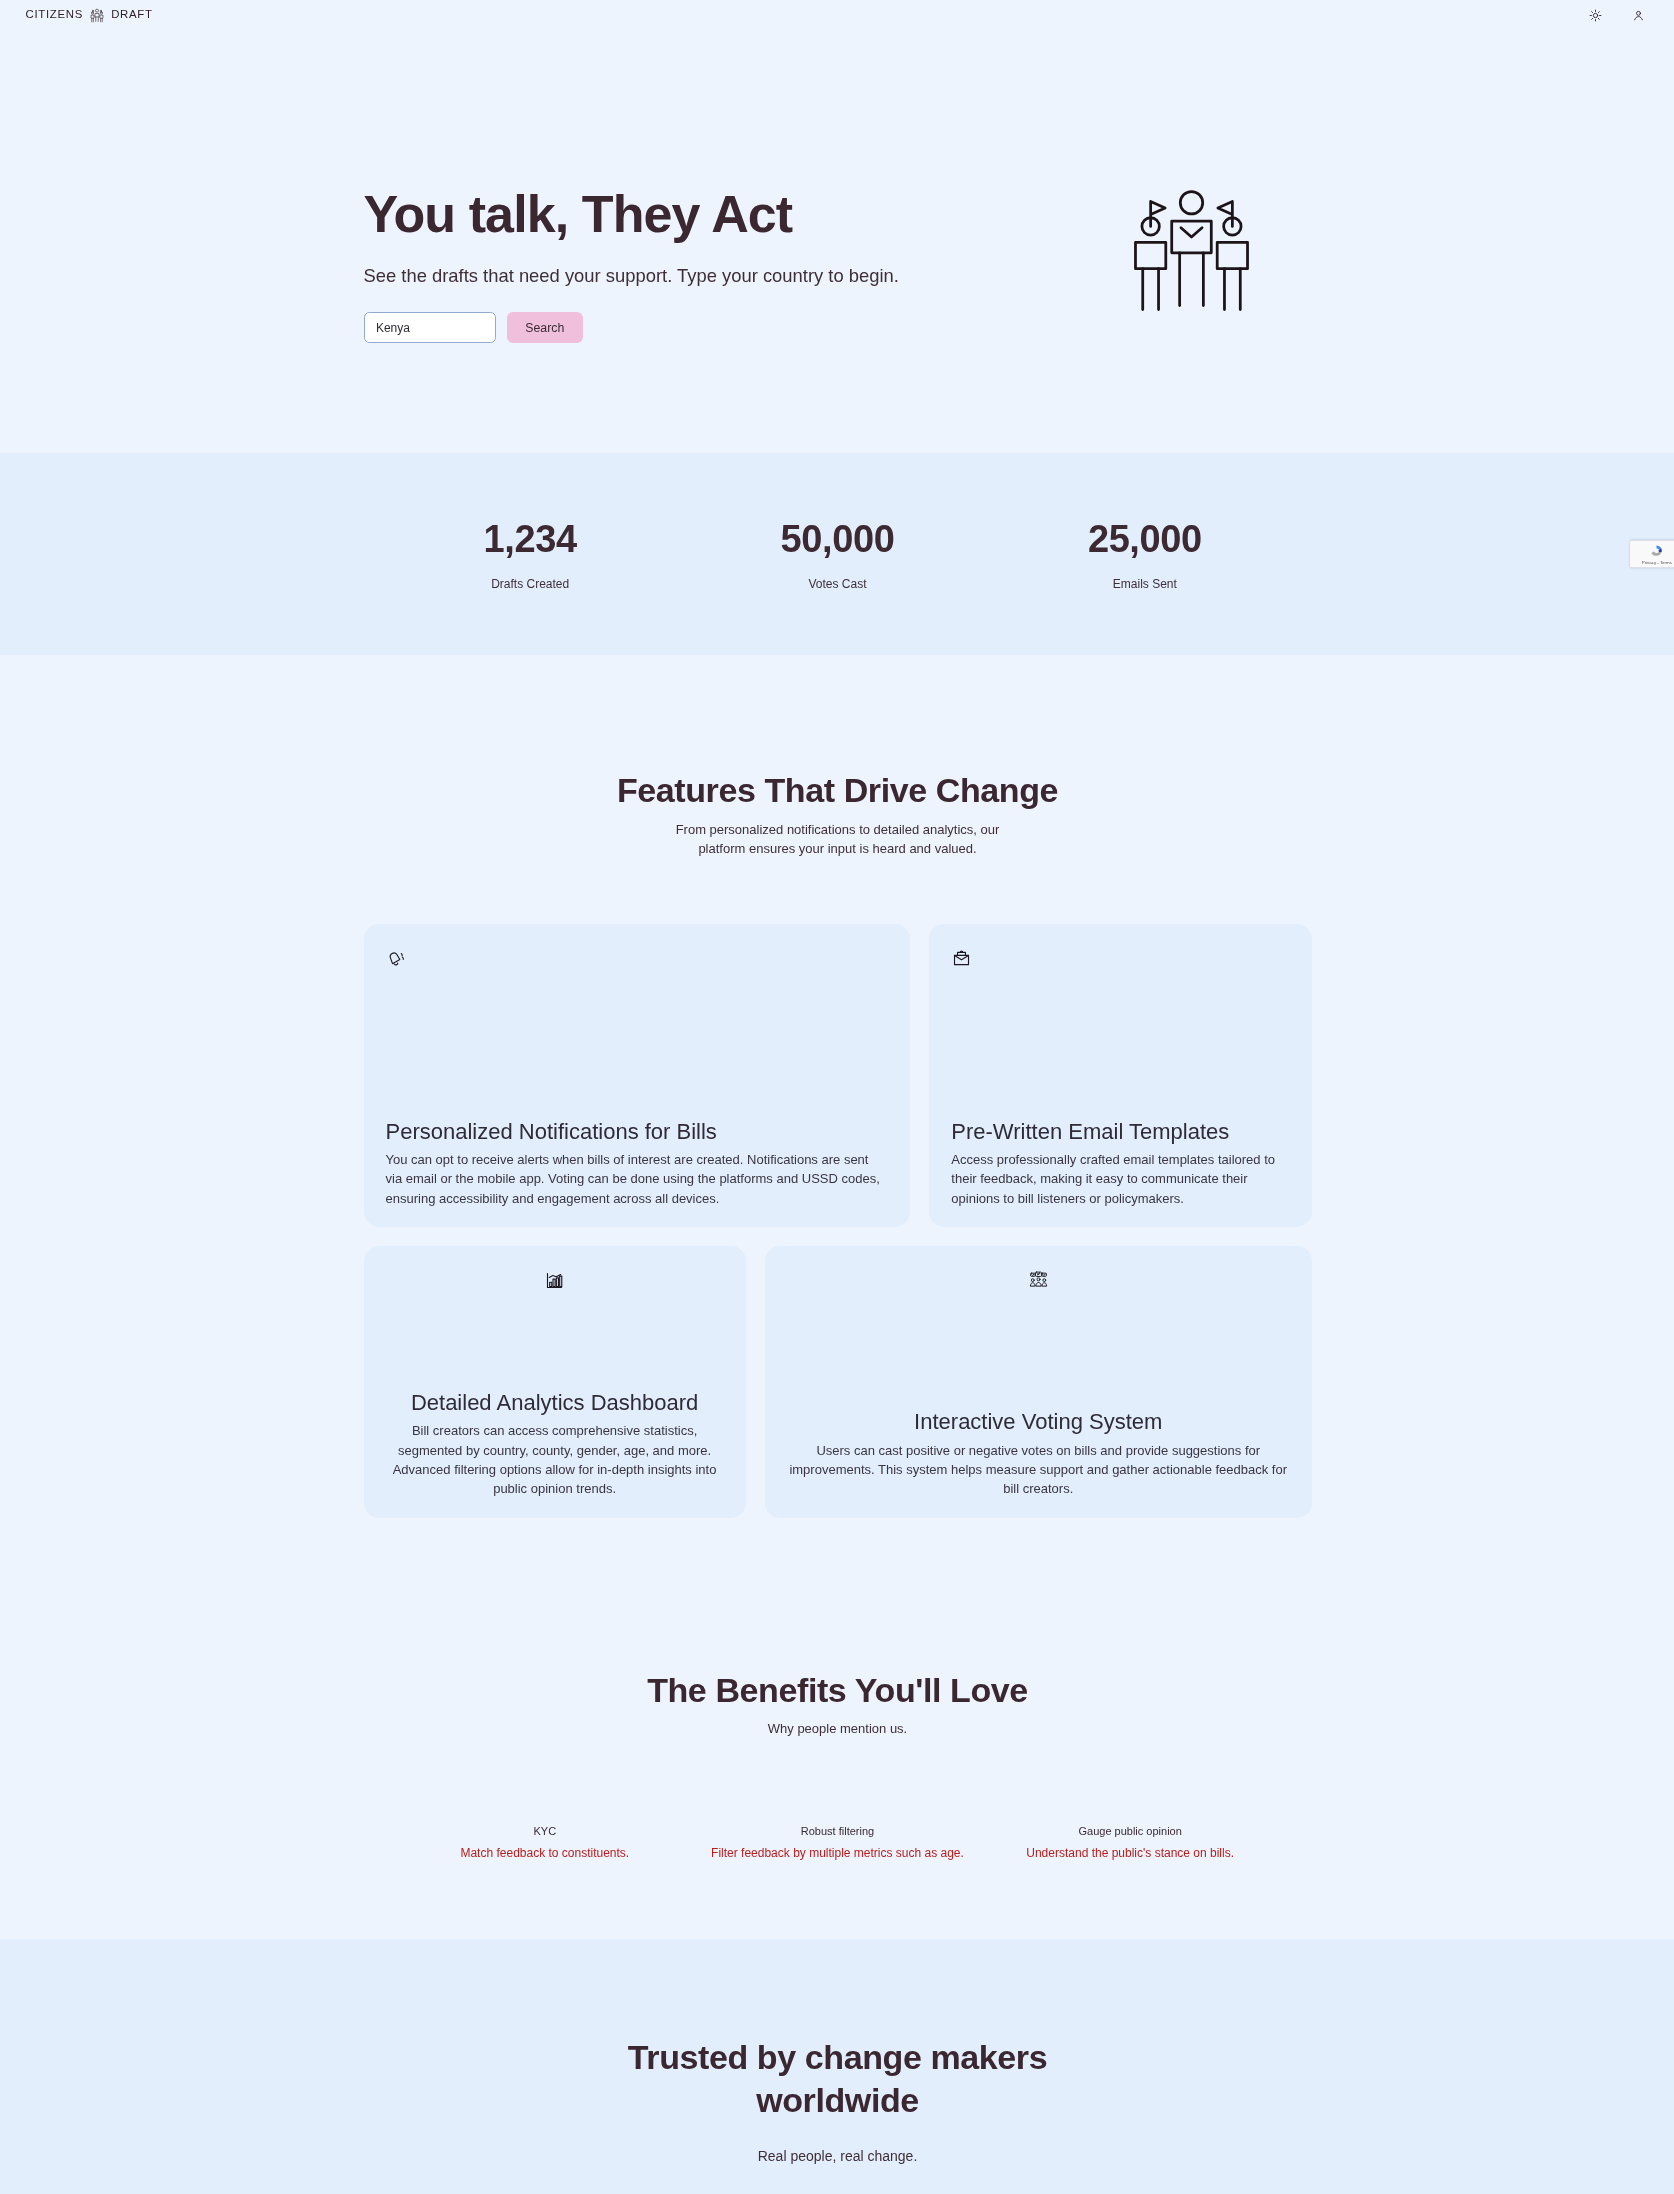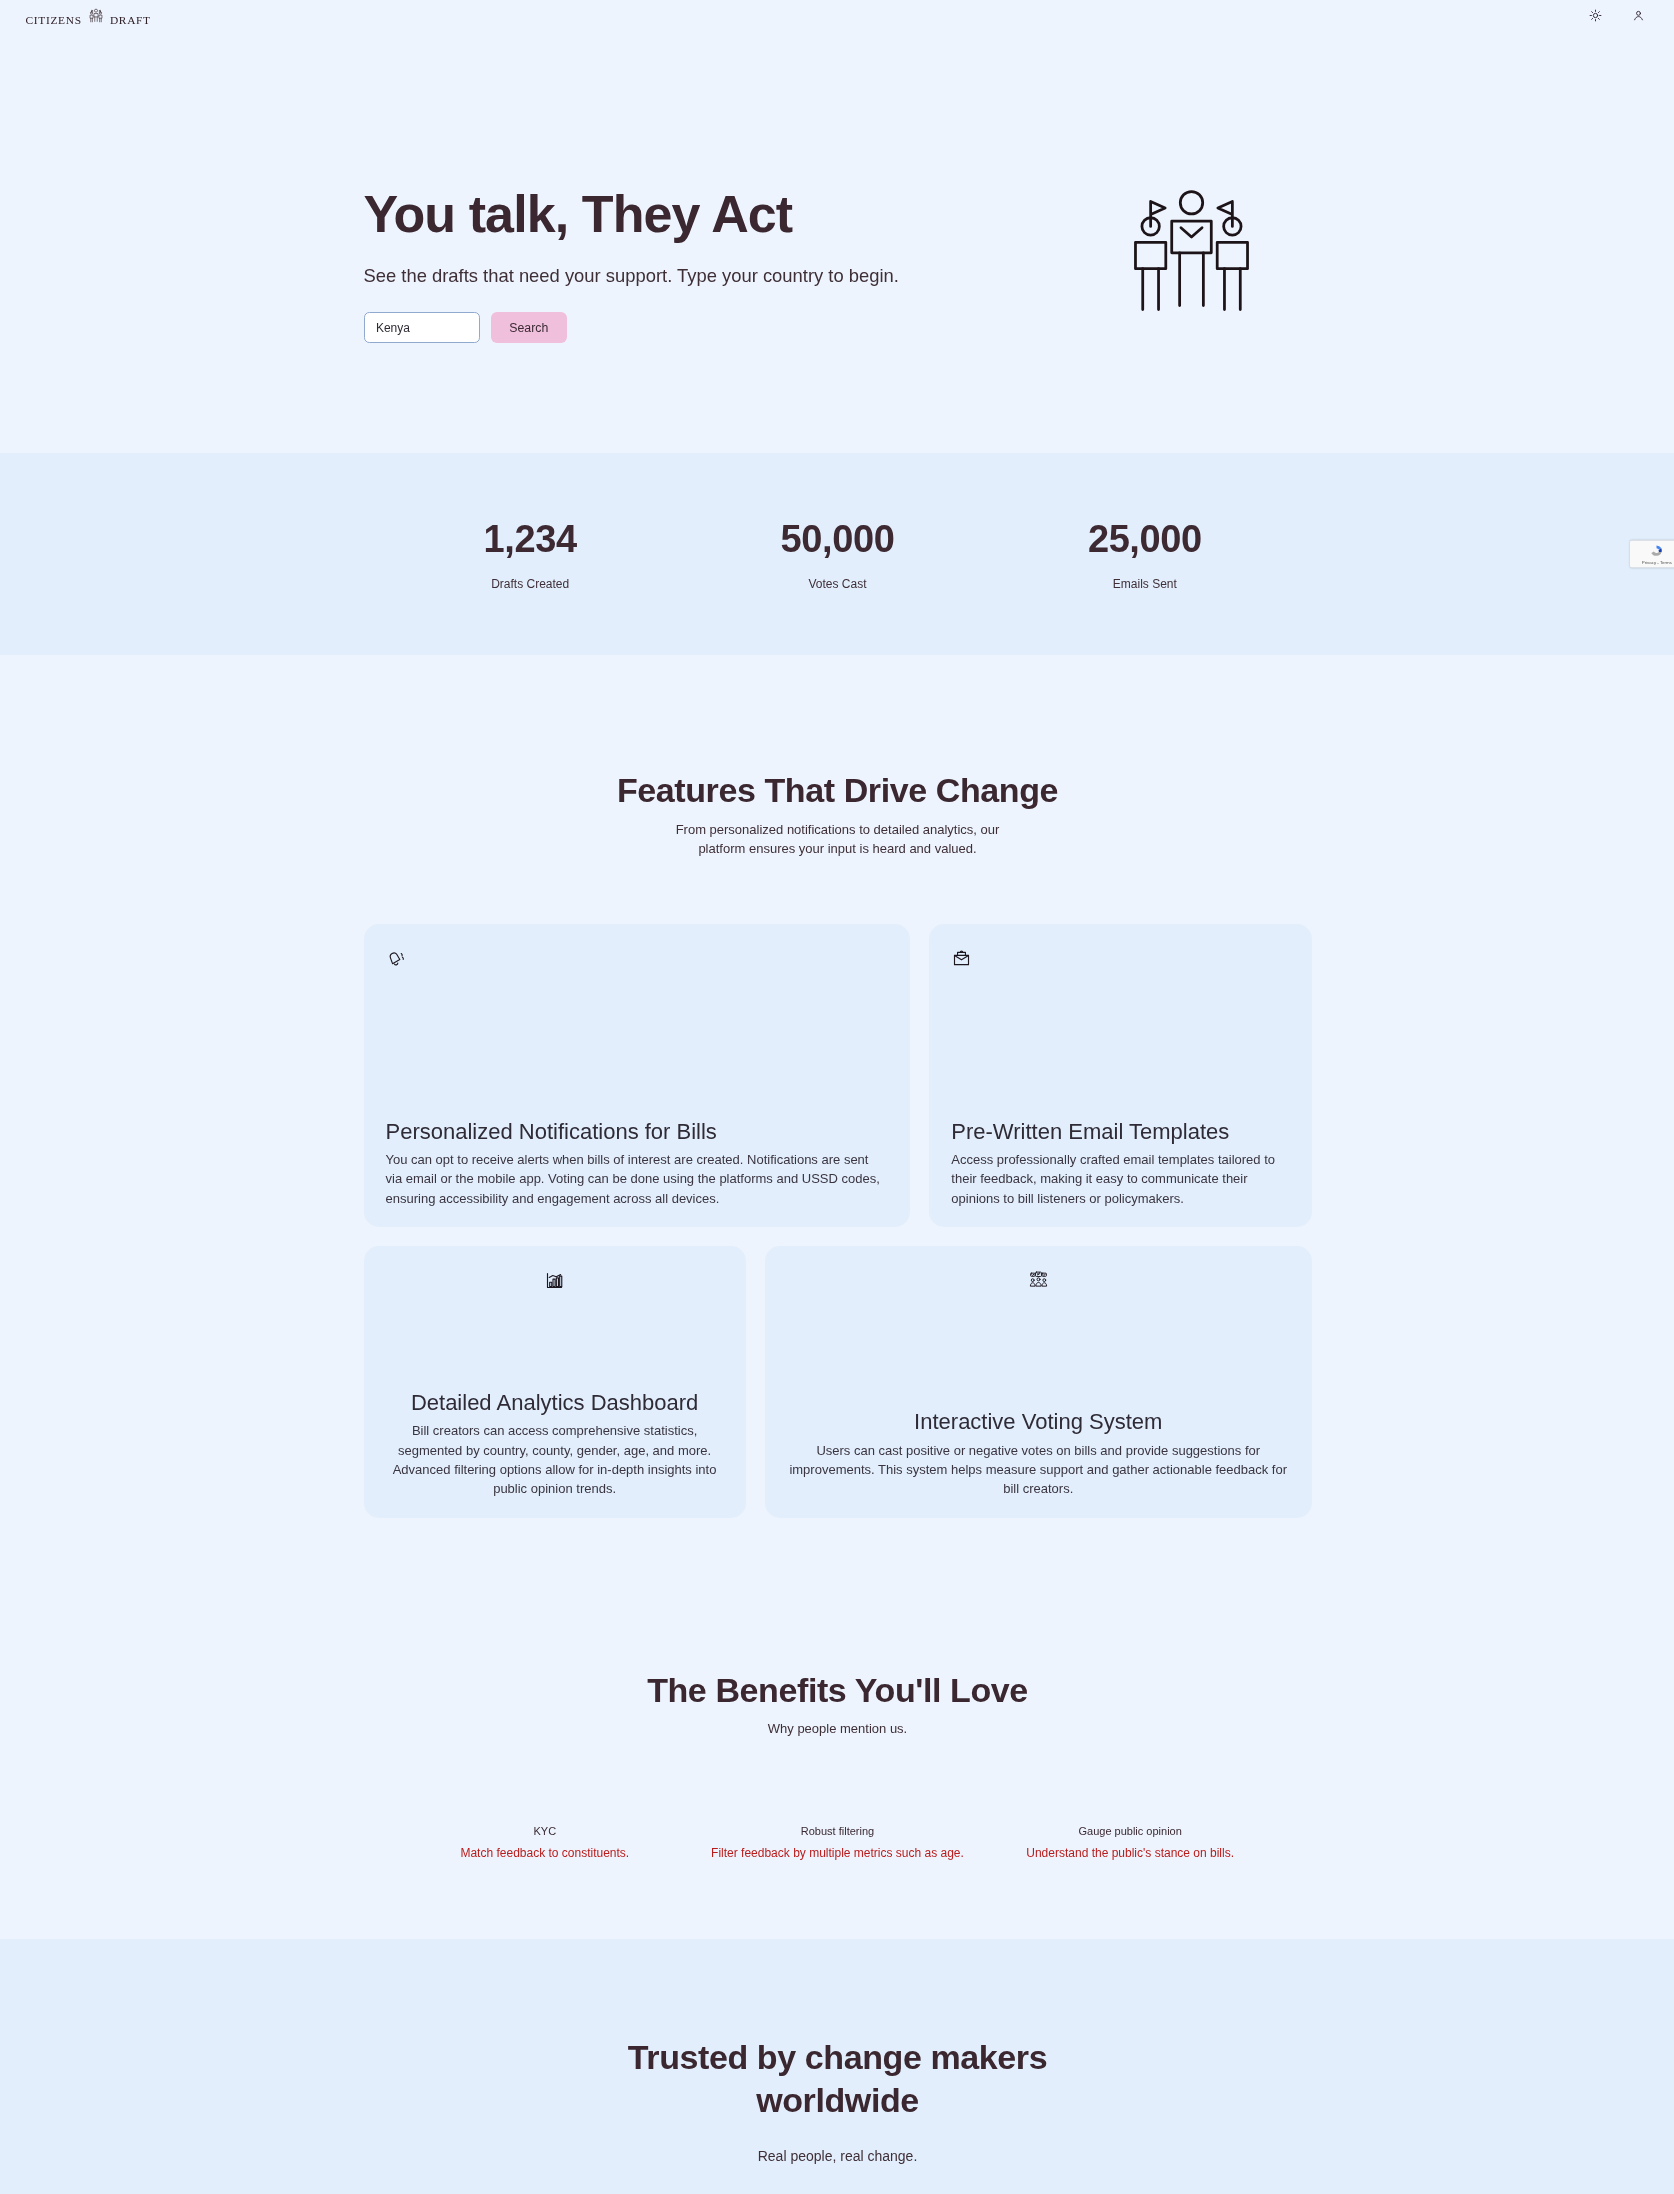--- a/index.html
+++ b/index.html
@@ -18,23 +18,23 @@
   .header {
     height: 34px;
     background: #eef4fd;
     display: flex;
     align-items: center;
     justify-content: space-between;
     padding: 0 21px 0 25.5px;
   }
   .brand {
     display: flex;
-    align-items: flex-end;
+    align-items: flex-start;
     gap: 6.1px;
-    font-family: Liberation Serif, serif;
+    font-family: Liberation Sans, sans-serif;
     font-size: 11.4px;
     letter-spacing: 0.7px;
     color: #2f2028;
   }
   .brand-icon { display: block; }
   .header-actions { display: flex; align-items: center; gap: 30px; padding-right: 8.8px; }
   .icon-btn { background: none; border: none; cursor: pointer; display: flex; align-items: center; }
 
   
   .hero {
@@ -60,21 +60,21 @@
     color: #3a2730;
   }
   .hero-sub {
     margin-top: 23px;
     font-size: 18.4px;
     font-weight: 400;
     color: #3e2f37;
   }
   .hero-search { margin-top: 25.5px; display: flex; align-items: center; gap: 11.4px; }
   .country-input {
-    width: 116px;
+    width: 132px;
     height: 31px;
     border: 0.9px solid #8fa9cf;
     border-radius: 5.3px;
     background: #ffffff;
     font-family: "Liberation Sans", sans-serif;
     font-size: 12px;
     color: #2f2a33;
     padding: 0 11.4px;
     outline: none;
   }

